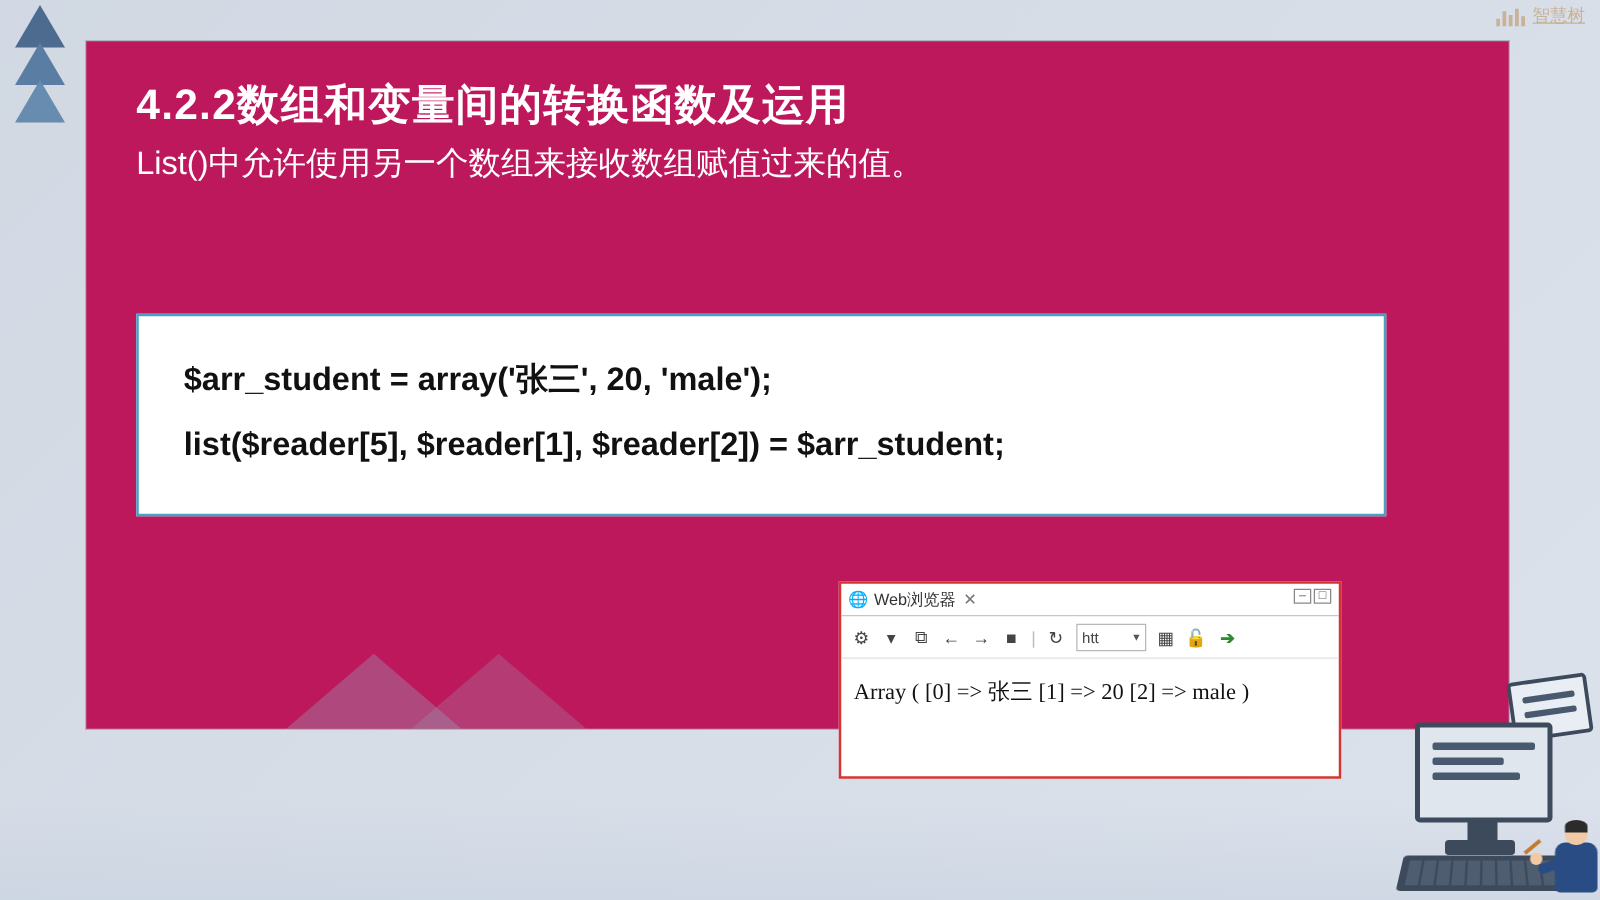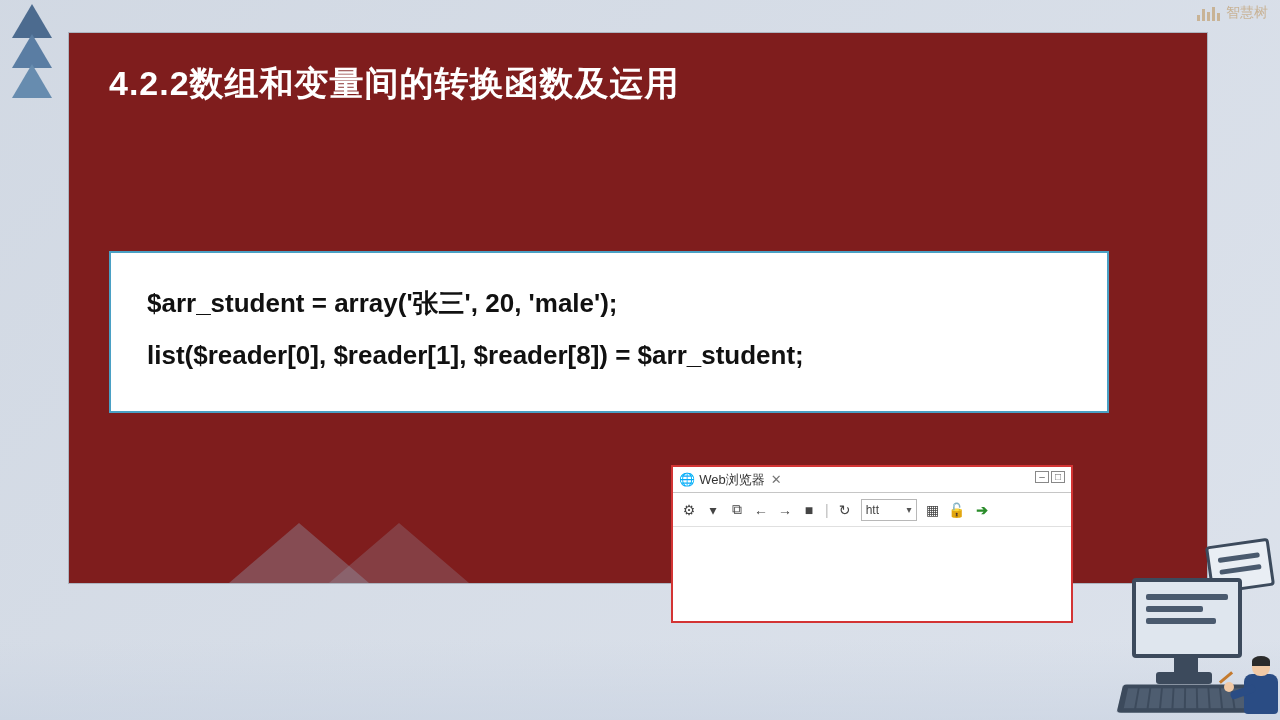--- a/index.html
+++ b/index.html
@@ -25,21 +25,21 @@
     border-bottom: 34px solid #4c6b8f;
     margin-top: -4px;
   }
   .arrow + .arrow { border-bottom-color: #5a7da3; }
   .arrow + .arrow + .arrow { border-bottom-color: #678caf; }
 
   .slide {
     position: absolute;
     left: 68px; top: 32px;
     width: 1140px; height: 552px;
-    background: #7f1d1d;
+    background: #be185d;
     border: 1px solid #adb5c0;
   }
   .slide-title {
     color: #ffffff;
     font-size: 34px;
     font-weight: 700;
     padding: 28px 40px 6px 40px;
     letter-spacing: 1px;
   }
   .slide-sub {
@@ -111,21 +111,21 @@
     font-family: "Times New Roman", serif;
     font-size: 18px;
     color: #111;
   }
 
   .watermark {
     position: absolute;
     right: 12px; top: 4px;
     color: rgba(190,150,95,0.6);
     font-size: 14px;
-    display: flex; align-items: center; gap: 6px;
+    display: flex; align-items: center; gap: 6px; text-decoration: underline;
   }
   .watermark-bars {
     display: flex; align-items: flex-end; gap: 2px; height: 16px;
   }
   .watermark-bars span {
     width: 3px; background: rgba(190,150,95,0.6);
   }
 
   
   .dec-wave {
@@ -221,24 +221,25 @@
 </div>
 
 <div class="arrow-stack">
   <div class="arrow"></div>
   <div class="arrow"></div>
   <div class="arrow"></div>
 </div>
 
 <div class="slide">
   <div class="slide-title">4.2.2数组和变量间的转换函数及运用</div>
+  <div class="slide-sub">List()中允许使用另一个数组来接收数组赋值过来的值。</div>
 
   <div class="code-box">
     <div class="code-line">$arr_student = array('张三', 20, 'male');</div>
-    <div class="code-line">list($reader[0], $reader[1], $reader[8]) = $arr_student;</div>
+    <div class="code-line">list($reader[5], $reader[1], $reader[2]) = $arr_student;</div>
   </div>
 
   <div class="browser-box">
     <div class="browser-titlebar">
       <span class="globe">🌐</span>
       <span>Web浏览器</span>
       <span class="tab-x">✕</span>
       <div class="titlebar-right">
         <div class="win-btn">–</div>
         <div class="win-btn">□</div>
@@ -254,20 +255,21 @@
       <span class="tb-sep">|</span>
       <span class="tb-btn">↻</span>
       <div class="url-select">
         <span>htt</span>
         <span class="url-caret">▾</span>
       </div>
       <span class="tb-btn">▦</span>
       <span class="tb-btn">🔓</span>
       <span class="tb-btn tb-go">➔</span>
     </div>
+    <div class="browser-content">Array ( [0] =&gt; 张三 [1] =&gt; 20 [2] =&gt; male )</div>
   </div>
 
   <div class="dec-triangle"></div>
   <div class="dec-triangle t2"></div>
 </div>
 
 <div class="dec-wave"></div>
 
 <div class="illus">
   <div class="doc-card"></div>

